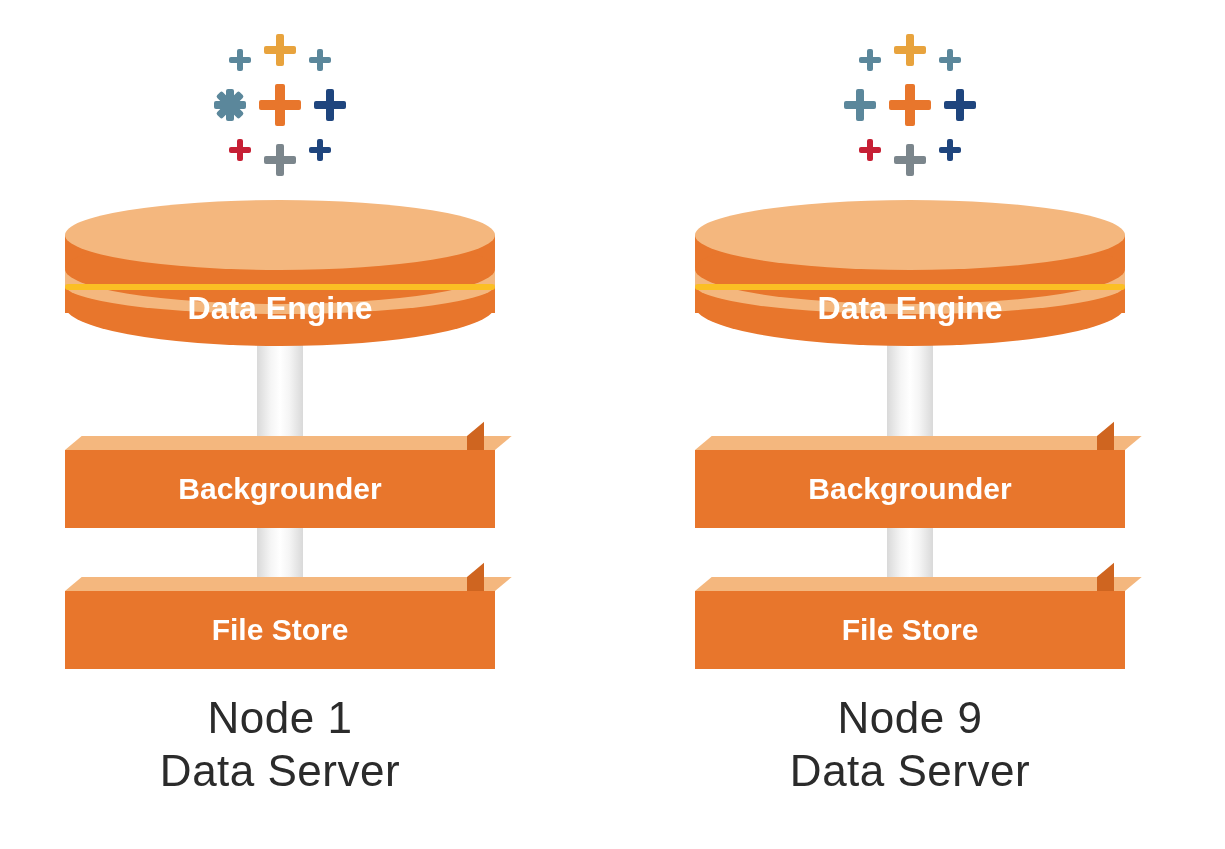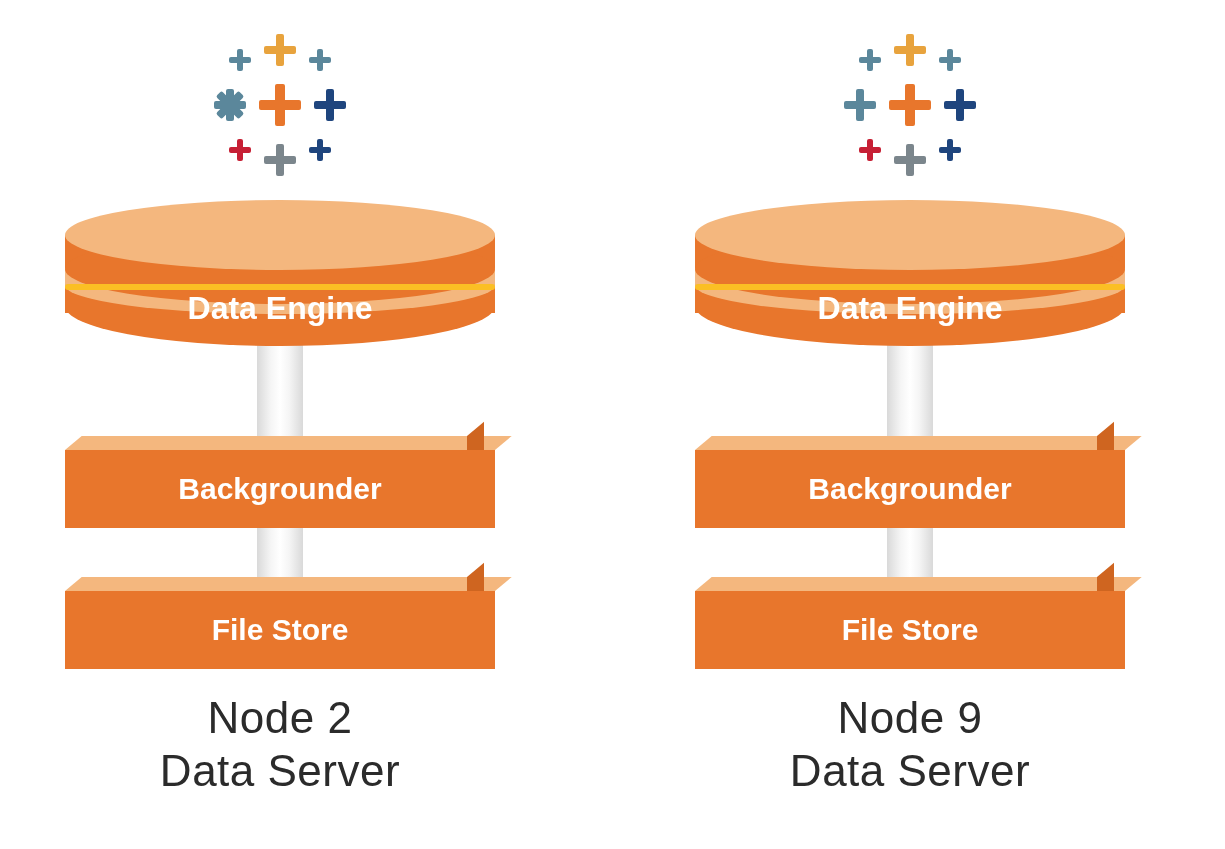--- a/index.html
+++ b/index.html
@@ -221,21 +221,21 @@
       </div>
 
       <div class="slab slab2">
         <div class="top3d"></div>
           <div class="right3d"></div>
         <div class="front">File Store</div>
       </div>
     </div>
 
     <div class="caption">
-      <div>Node 2</div>
+      <div>Node 1</div>
       <div>Data Server</div>
     </div>
   </div>
 
   <div class="node node-right">
 
     <div class="logo">
       <div class="plus big" style="left:95px; top:95px; color:#E8762C">
           <div class="h"></div>
           <div class="v"></div>

